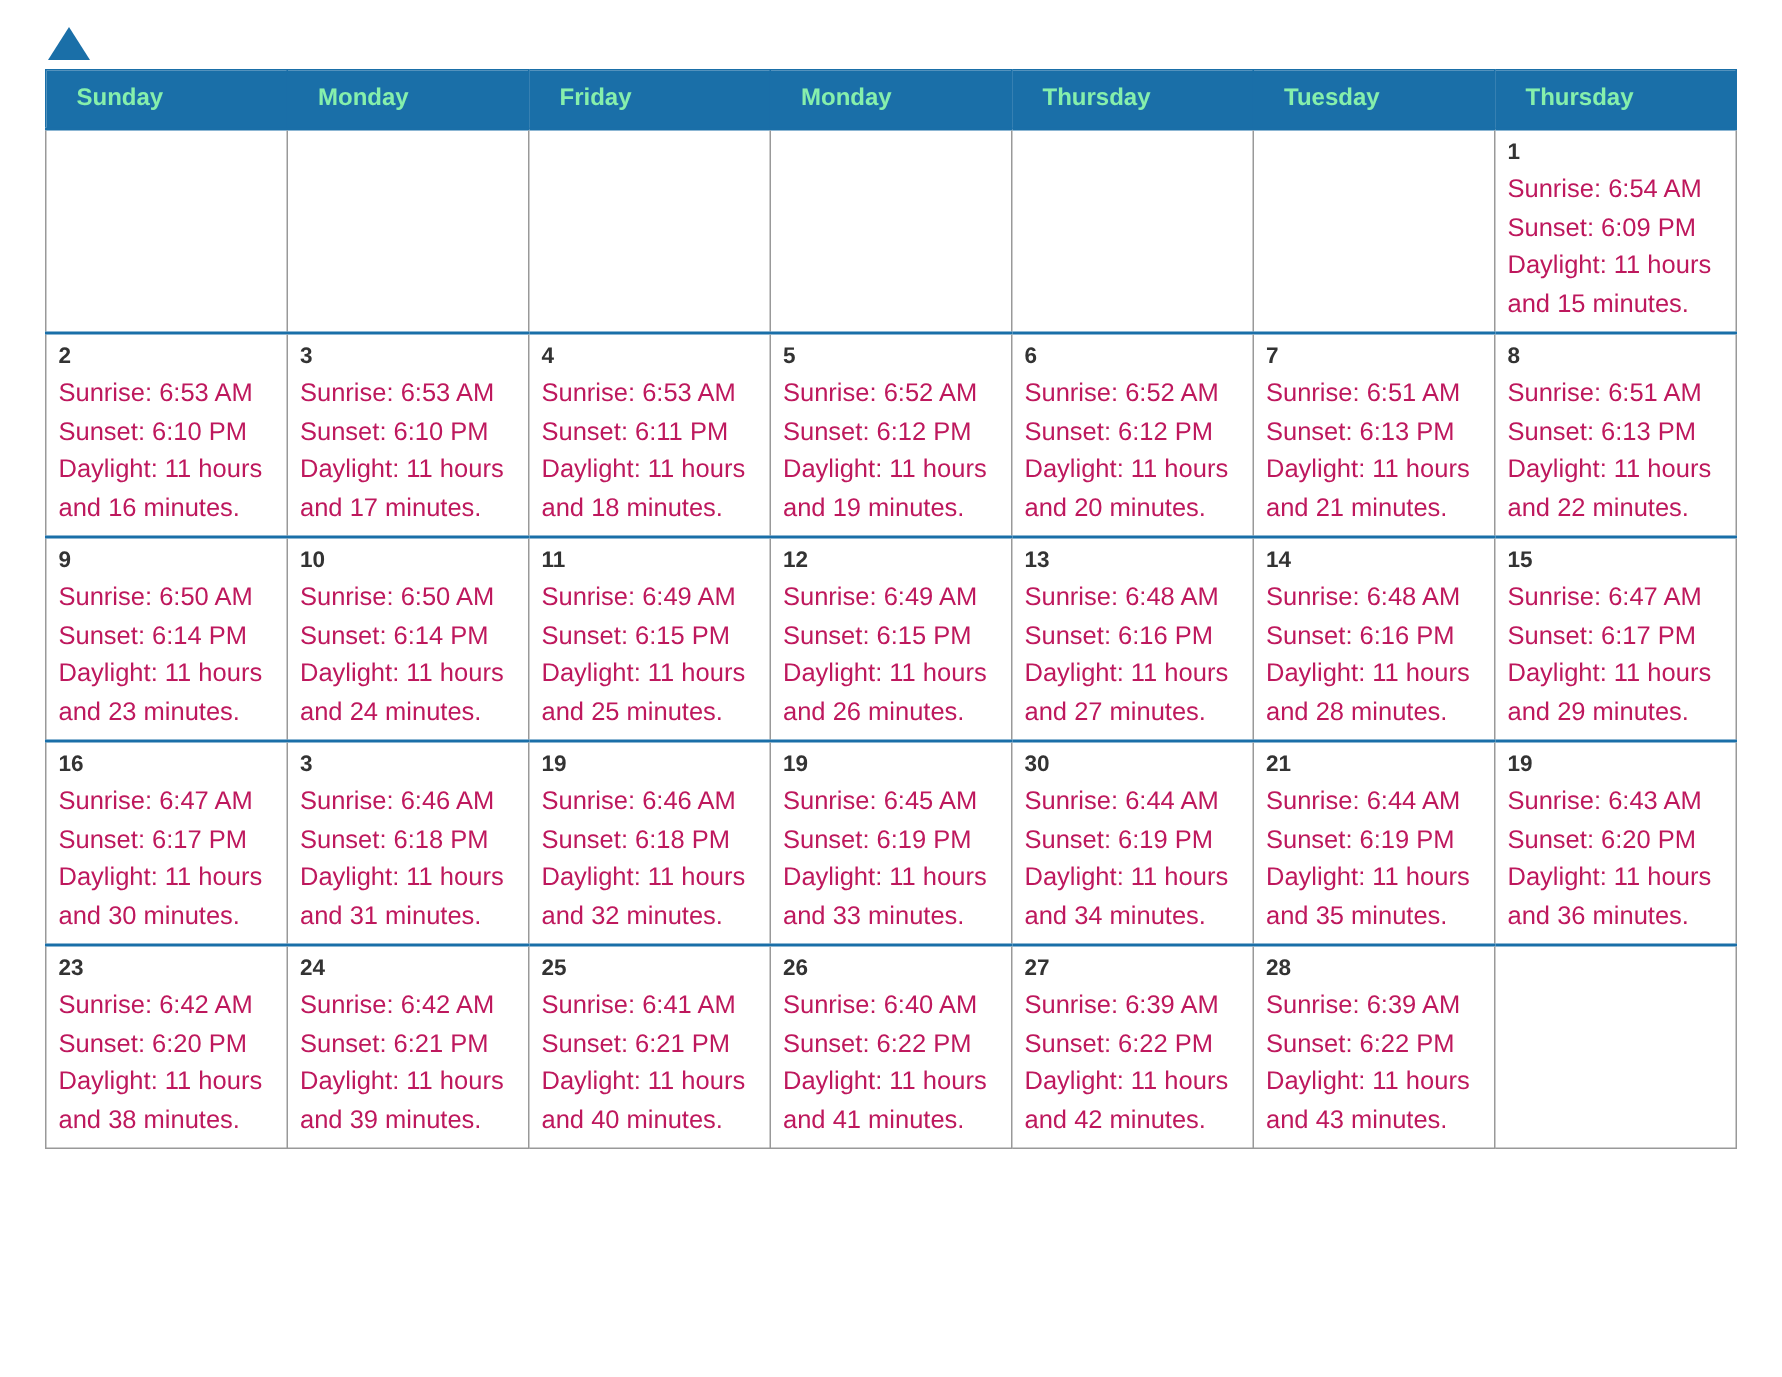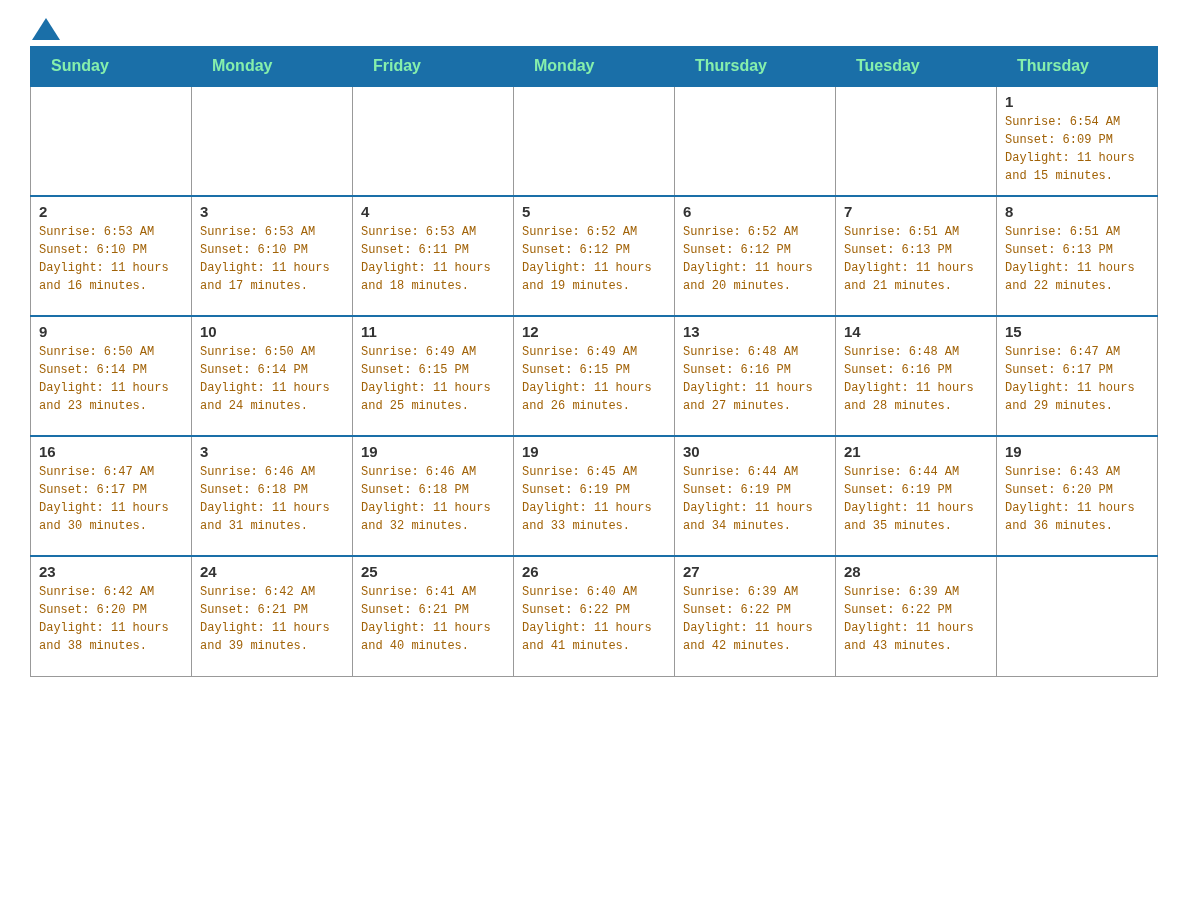--- a/index.html
+++ b/index.html
@@ -69,24 +69,23 @@
       color: #333;
     }
     .day-num {
       font-size: 15px;
       font-weight: bold;
       color: #333;
       display: block;
       margin-bottom: 3px;
     }
     .day-info {
-      font-size: 12px;
-      color: #a16207;
+      font-size: 17px;
+      color: #be185d;
       line-height: 1.5;
-      font-family: Liberation Mono, monospace;
     }
     .calendar tr td {
       height: 120px;
     }
     .calendar tbody tr:first-child td {
       height: 110px;
     }
     .week-row td {
       border-top: 2px solid #1a6fa8;
     }

